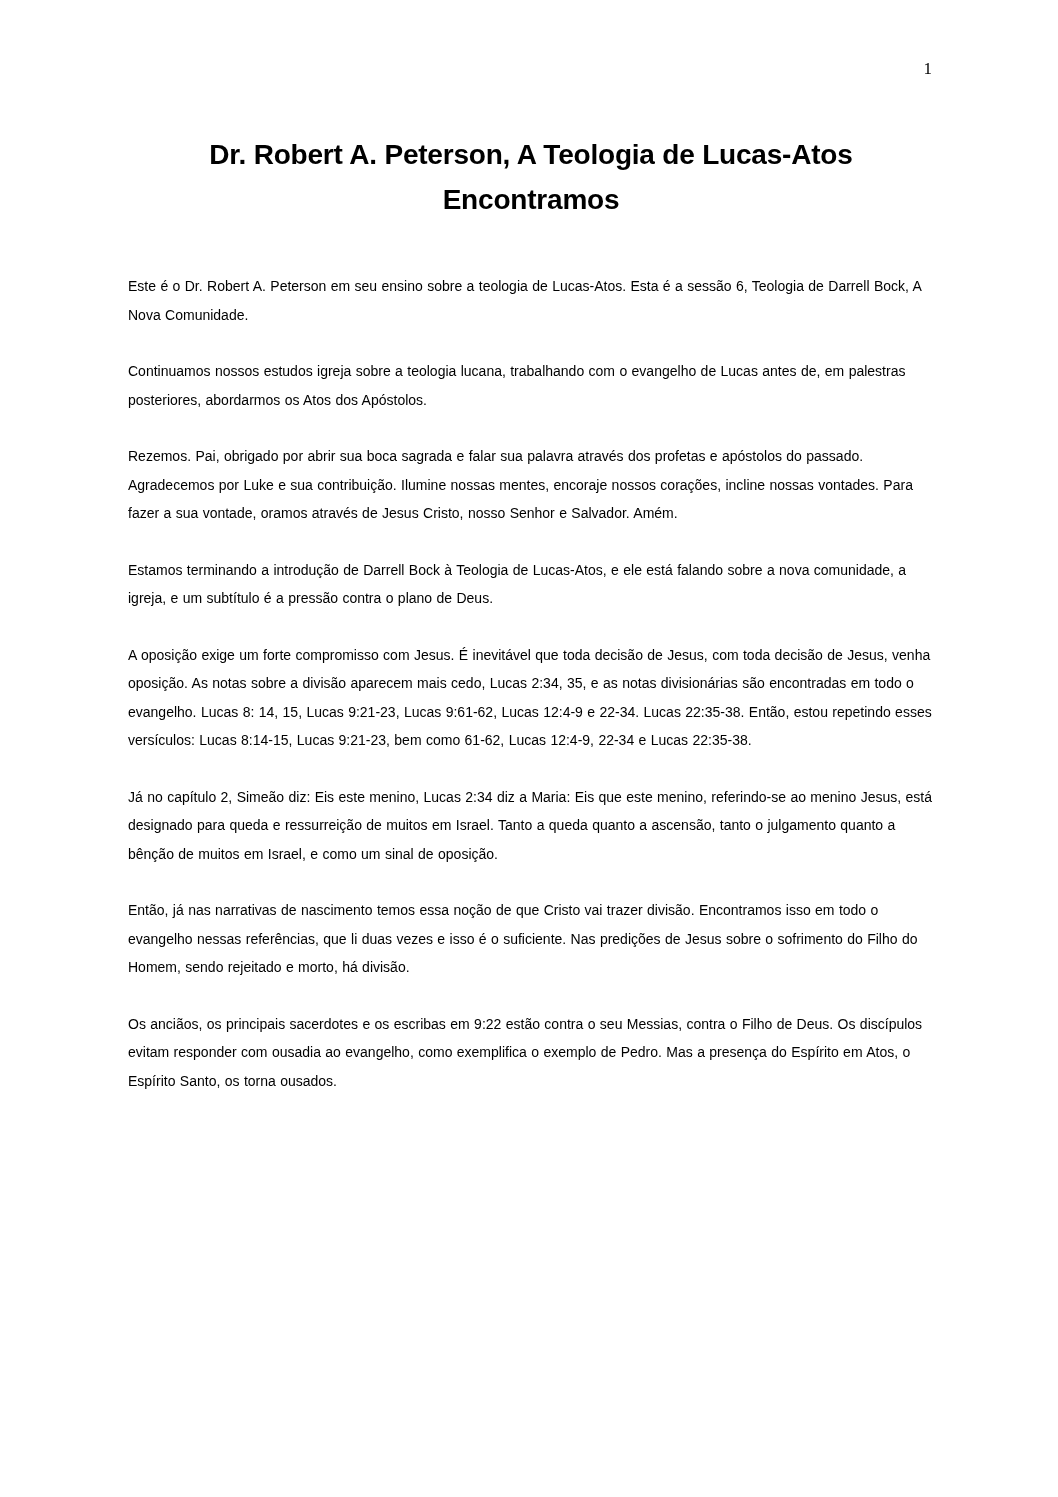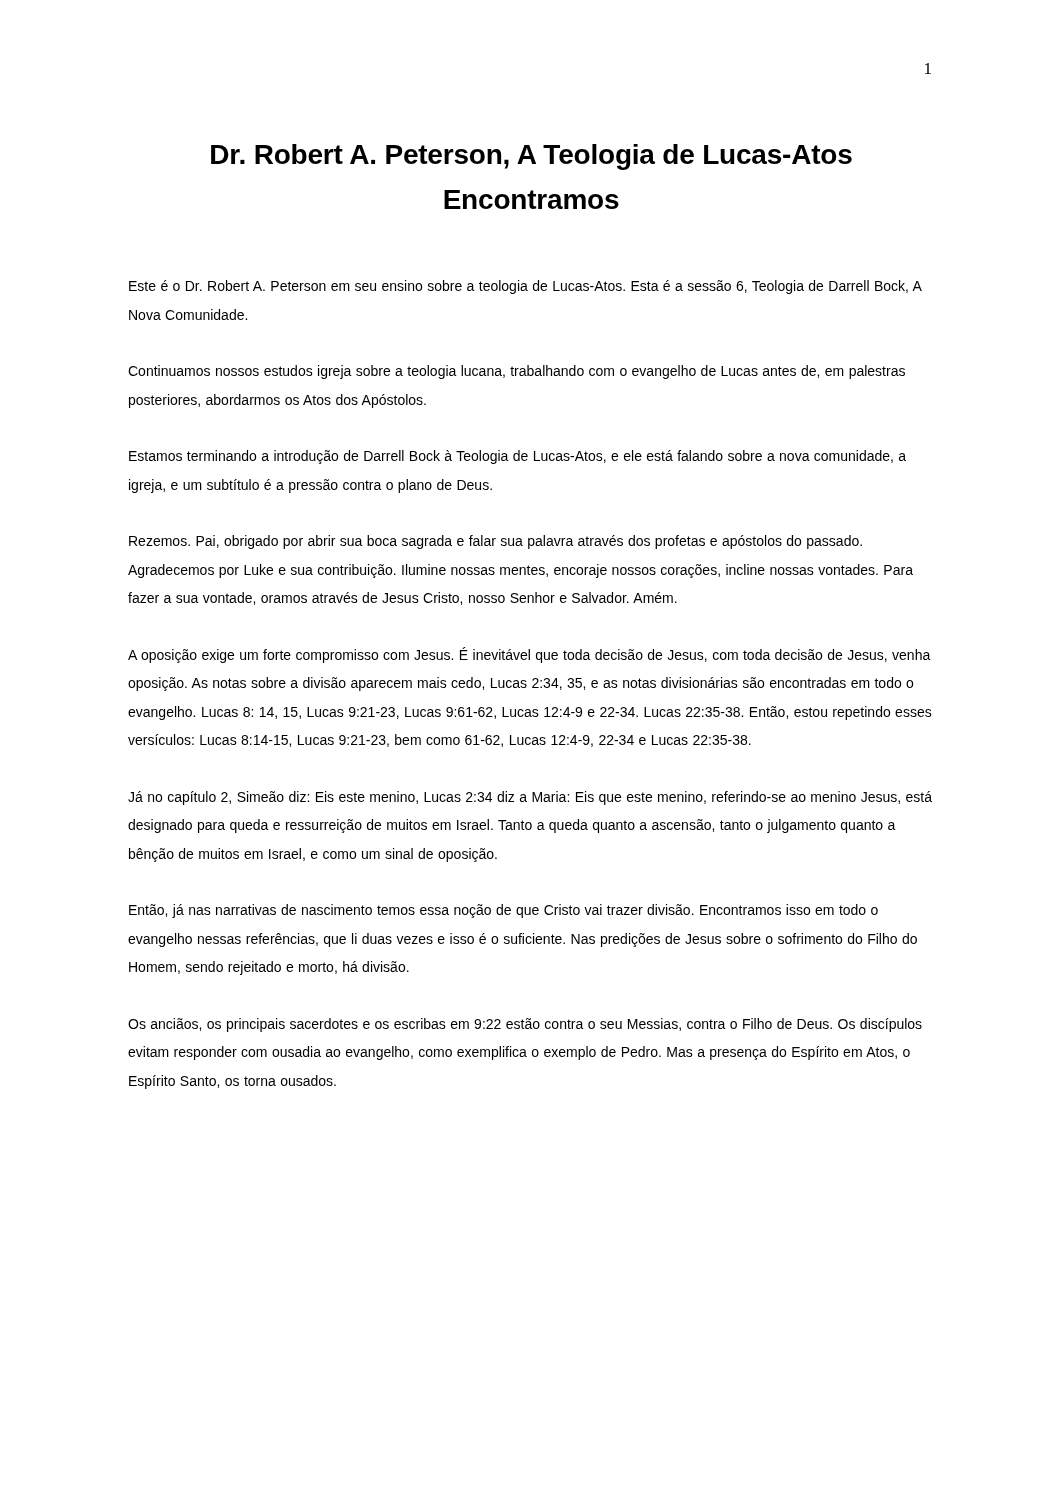--- a/index.html
+++ b/index.html
@@ -64,22 +64,22 @@
   <div class="content">
 
     <h1 class="title">
       <span class="title-line">Dr. Robert A. Peterson, A Teologia de Lucas-Atos</span>
       <span class="title-line">Encontramos</span>
     </h1>
 
     <div class="body-text">
       <p>Este é o Dr. Robert A. Peterson em seu ensino sobre a teologia de Lucas-Atos. Esta é a sessão 6, Teologia de Darrell Bock, A Nova Comunidade.</p>
       <p>Continuamos nossos estudos igreja sobre a teologia lucana, trabalhando com o evangelho de Lucas antes de, em palestras posteriores, abordarmos os Atos dos Apóstolos.</p>
+      <p>Rezemos. Pai, obrigado por abrir sua boca sagrada e falar sua palavra através dos profetas e apóstolos do passado. Agradecemos por Luke e sua contribuição. Ilumine nossas mentes, encoraje nossos corações, incline nossas vontades. Para fazer a sua vontade, oramos através de Jesus Cristo, nosso Senhor e Salvador. Amém.</p>
       <p>Estamos terminando a introdução de Darrell Bock à Teologia de Lucas-Atos, e ele está falando sobre a nova comunidade, a igreja, e um subtítulo é a pressão contra o plano de Deus.</p>
-      <p>Rezemos. Pai, obrigado por abrir sua boca sagrada e falar sua palavra através dos profetas e apóstolos do passado. Agradecemos por Luke e sua contribuição. Ilumine nossas mentes, encoraje nossos corações, incline nossas vontades. Para fazer a sua vontade, oramos através de Jesus Cristo, nosso Senhor e Salvador. Amém.</p>
       <p>A oposição exige um forte compromisso com Jesus. É inevitável que toda decisão de Jesus, com toda decisão de Jesus, venha oposição. As notas sobre a divisão aparecem mais cedo, Lucas 2:34, 35, e as notas divisionárias são encontradas em todo o evangelho. Lucas 8: 14, 15, Lucas 9:21-23, Lucas 9:61-62, Lucas 12:4-9 e 22-34. Lucas 22:35-38. Então, estou repetindo esses versículos: Lucas 8:14-15, Lucas 9:21-23, bem como 61-62, Lucas 12:4-9, 22-34 e Lucas 22:35-38.</p>
       <p>Já no capítulo 2, Simeão diz: Eis este menino, Lucas 2:34 diz a Maria: Eis que este menino, referindo-se ao menino Jesus, está designado para queda e ressurreição de muitos em Israel. Tanto a queda quanto a ascensão, tanto o julgamento quanto a bênção de muitos em Israel, e como um sinal de oposição.</p>
       <p>Então, já nas narrativas de nascimento temos essa noção de que Cristo vai trazer divisão. Encontramos isso em todo o evangelho nessas referências, que li duas vezes e isso é o suficiente. Nas predições de Jesus sobre o sofrimento do Filho do Homem, sendo rejeitado e morto, há divisão.</p>
       <p>Os anciãos, os principais sacerdotes e os escribas em 9:22 estão contra o seu Messias, contra o Filho de Deus. Os discípulos evitam responder com ousadia ao evangelho, como exemplifica o exemplo de Pedro. Mas a presença do Espírito em Atos, o Espírito Santo, os torna ousados.</p>
     </div>
 
   </div>
 
 </div>
 

